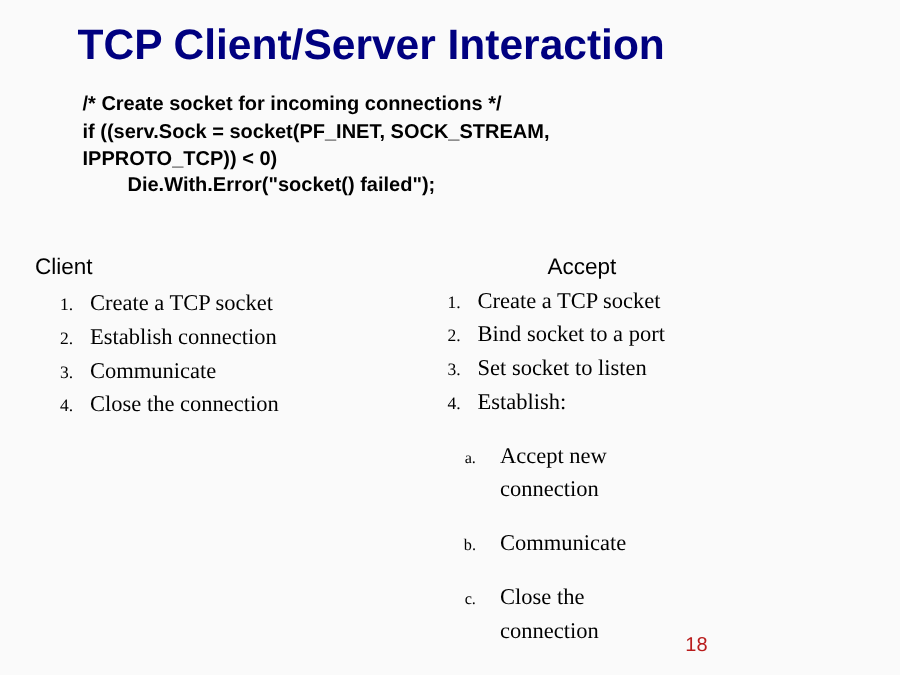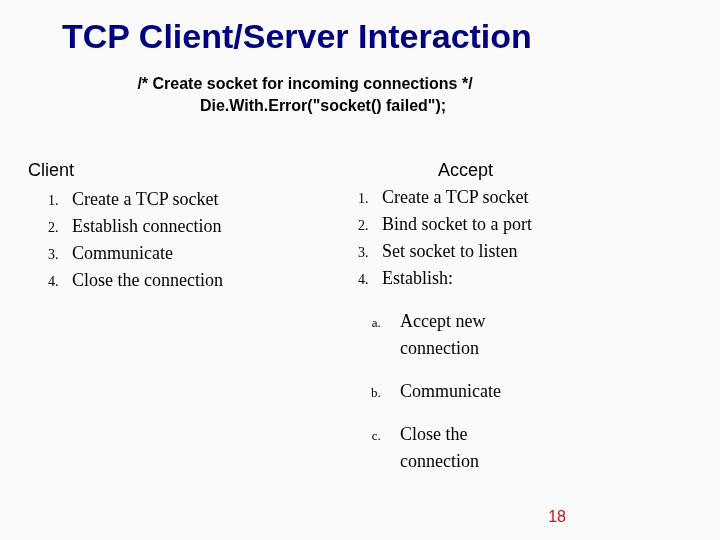--- a/index.html
+++ b/index.html
@@ -26,21 +26,20 @@
     font-weight: bold;
     margin: 0 0 18px 34px;
     line-height: 1.1;
   }
   .code-block {
     font-size: 16px;
     font-weight: bold;
     line-height: 1.35;
     margin-left: 38px;
     margin-bottom: 40px;
-    text-align: center;
   }
   .code-line2 { margin-left: 0; }
   .code-line3 { margin-left: 36px; }
   .columns {
     display: flex;
     gap: 10px;
   }
   .col {
     font-size: 18px;
     line-height: 1.5;
@@ -92,20 +91,21 @@
 </style>
 </head>
 <body>
 
 <div class="slide">
 
   <h1 class="title">TCP Client/Server Interaction</h1>
 
   <div class="code-block">
     <div>/* Create socket for incoming connections */</div>
+    <div class="code-line2">if ((serv.Sock = socket(PF_INET, SOCK_STREAM, IPPROTO_TCP)) &lt; 0)</div>
     <div class="code-line3">Die.With.Error("socket() failed");</div>
   </div>
 
   <div class="columns">
 
     <div class="col client">
       <div class="col-heading">Client</div>
       <ol class="steps">
         <li>Create a TCP socket</li>
         <li>Establish connection</li>

